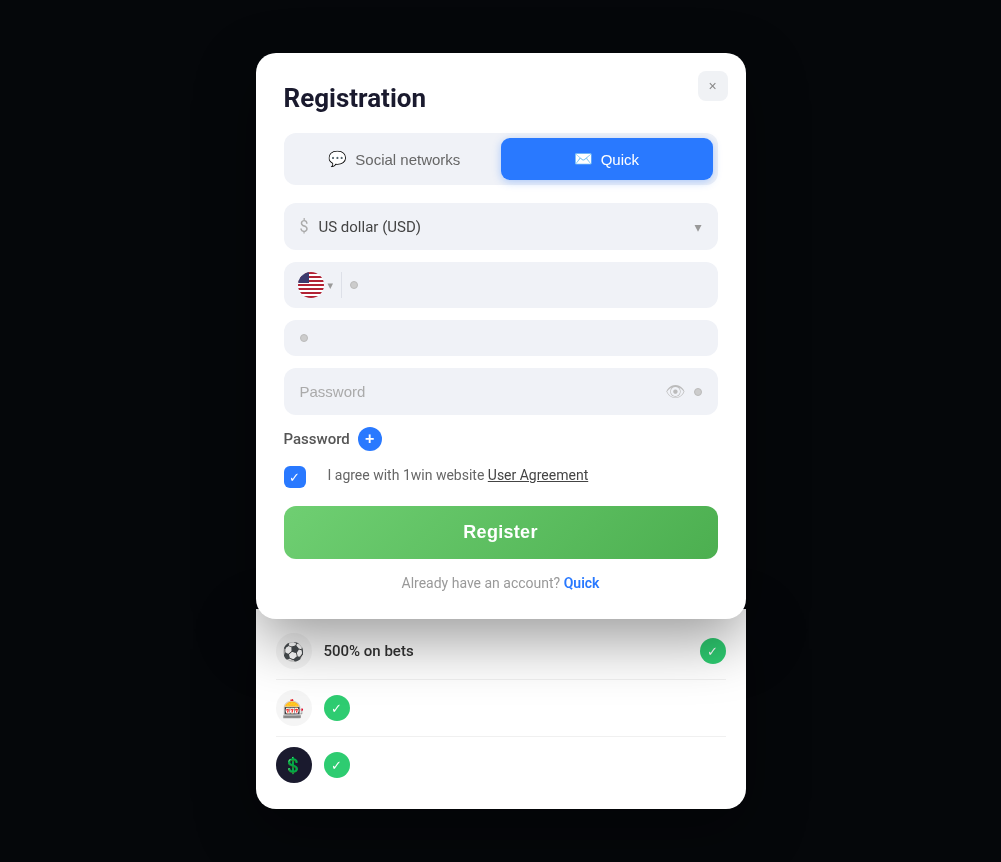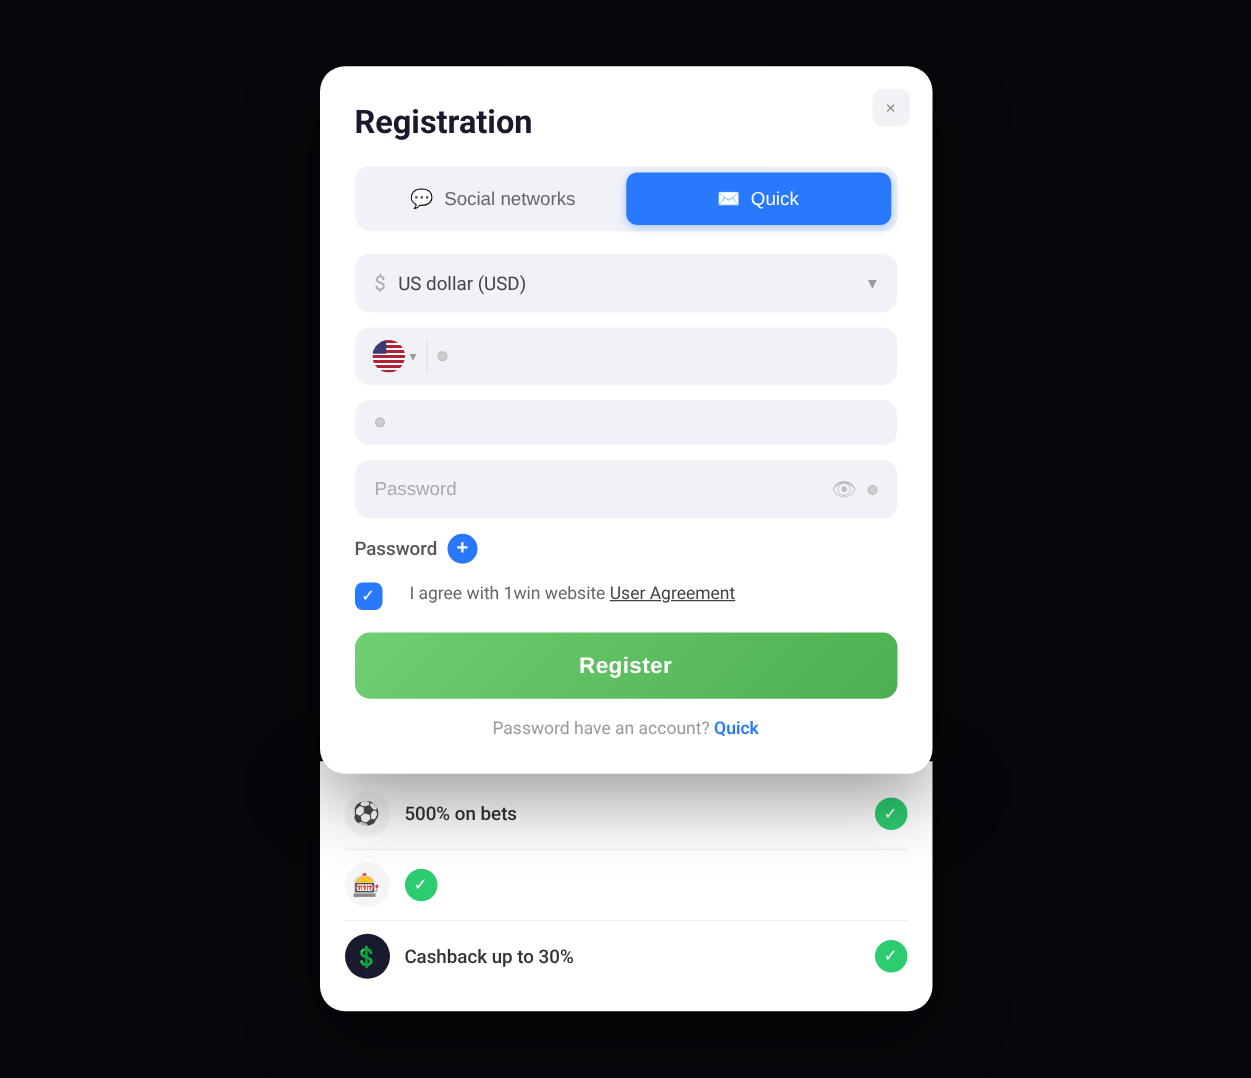--- a/index.html
+++ b/index.html
@@ -452,21 +452,21 @@
         <span>I agree with 1win website </span>
         <span class="agree-link">User Agreement</span>
       </span>
     </div>
 
     
     <button class="register-btn">Register</button>
 
     
     <div class="login-row">
-      <span>Password have an account?</span>
+      <span>Already have an account?</span>
       <span> </span>
       <a class="login-link">Quick</a>
     </div>
 
   </div>
 
   <div class="bonus-cards">
     <div class="bonus-item">
       <div class="bonus-icon-wrap" style="background:#f5f5f5;">
         <span>⚽</span>
@@ -479,17 +479,16 @@
       <div class="bonus-icon-wrap" style="background:#f5f5f5;">
         <span>🎰</span>
       </div>
       <div class="green-check">✓</div>
     </div>
 
     <div class="bonus-item">
       <div class="bonus-icon-wrap" style="background:#1a1a2e; border-radius:50%;">
         <span style="font-size:16px;">💲</span>
       </div>
-      <span class="bonus-text">Cashback up to 30%</span>
       <div class="green-check">✓</div>
     </div>
   </div>
 </div>
 
 </body></html>

